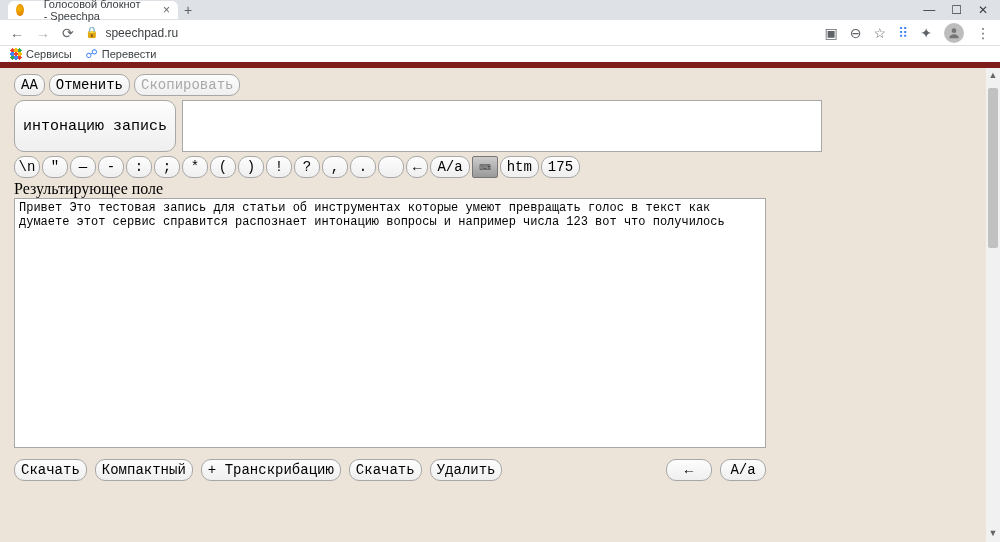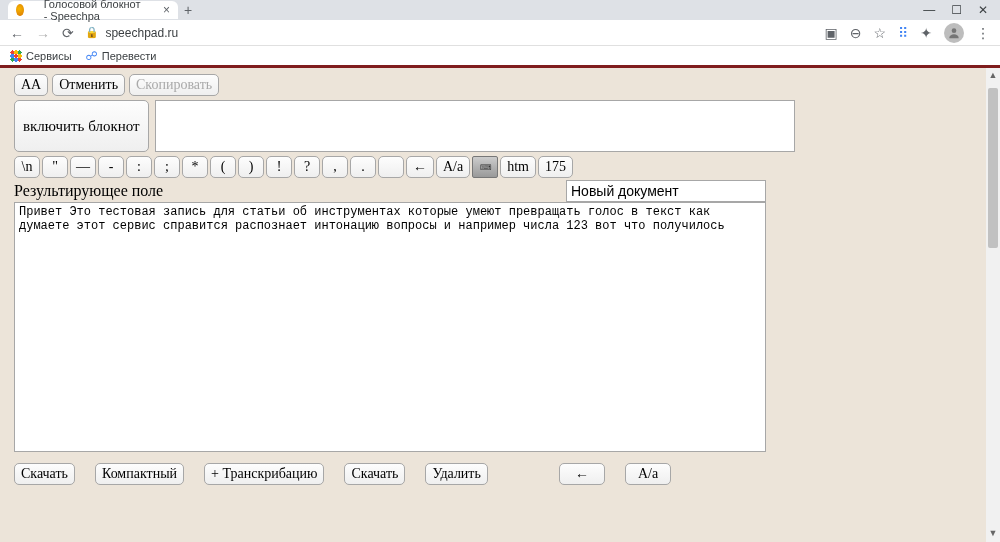--- a/index.html
+++ b/index.html
@@ -31,21 +31,21 @@
   .new-tab { width: 20px; height: 18px; display:flex; align-items:center; justify-content:center; font-size:14px; color:#5f6368; }
   .window-controls { margin-left: auto; display:flex; gap:16px; font-size:12px; color:#3c4043; padding-right:4px;}
   .addr-bar { background:#fff; height: 26px; display:flex; align-items:center; padding: 0 10px; gap: 12px; border-bottom: 1px solid #e0e0e0;}
   .nav-arrow { color:#5f6368; font-size:14px; }
   .nav-arrow.dis { color:#b0b0b0; }
   .reload { font-size: 14px; color:#5f6368;}
   .url-box { display:flex; align-items:center; gap:6px; font-size:12px; color:#3c4043;}
   .lock { font-size:11px; }
   .addr-right { margin-left:auto; display:flex; align-items:center; gap:12px; color:#5f6368; font-size:14px;}
   .avatar { width:20px; height:20px; border-radius:50%; background:#bdbdbd; display:flex; align-items:center; justify-content:center;}
-  .bookmarks { background:#fff; height: 22px; display:flex; align-items:center; padding: 0 10px; gap:14px; font-size:11px; color:#3c4043; border-bottom:3px solid #7f1d1d;}
+  .bookmarks { background:#fff; height: 22px; display:flex; align-items:center; padding: 0 10px; gap:14px; font-size:11px; color:#3c4043; border-bottom:6px solid #7f1d1d;}
   .bk-item { display:flex; align-items:center; gap:4px;}
   .apps-icon { display:inline-block; width:12px; height:12px; background:
     radial-gradient(circle at 20% 20%, #ea4335 0 2px, transparent 2px),
     radial-gradient(circle at 50% 20%, #fbbc05 0 2px, transparent 2px),
     radial-gradient(circle at 80% 20%, #34a853 0 2px, transparent 2px),
     radial-gradient(circle at 20% 50%, #4285f4 0 2px, transparent 2px),
     radial-gradient(circle at 50% 50%, #ea4335 0 2px, transparent 2px),
     radial-gradient(circle at 80% 50%, #fbbc05 0 2px, transparent 2px),
     radial-gradient(circle at 20% 80%, #34a853 0 2px, transparent 2px),
     radial-gradient(circle at 50% 80%, #4285f4 0 2px, transparent 2px),
@@ -54,24 +54,24 @@
   
   .page { background:#ece4d9; height: calc(542px - 20px - 26px - 22px); overflow-y:auto; padding: 6px 14px; position:relative;}
   .scrollbar { position:absolute; right:0; top:0; width:14px; height:100%; background:#f1f1f1;}
   .scroll-thumb { position:absolute; right:2px; top:20px; width:10px; height:160px; background:#c1c1c1; border-radius:2px;}
   .scroll-up, .scroll-down { position:absolute; right:2px; width:10px; height:12px; font-size:9px; text-align:center; color:#666;}
   .scroll-up { top:2px;} .scroll-down{ bottom:2px;}
   .row { display:flex; gap:4px; align-items:flex-start;}
   .btn {
     background: linear-gradient(#fdfdfd, #efefef);
     border: 1px solid #a7a7a7;
-    border-radius: 5px;
+    border-radius: 10px;
     padding: 2px 6px;
     font-size: 14px;
-    font-family: Liberation Serif, serif;
+    font-family: Liberation Mono, monospace;
     color: #000;
     cursor: pointer;
     white-space: nowrap;
   }
   .btn.disabled { color:#a9a9a9; }
   .btn.big { padding: 14px 8px; font-size:15px; }
   .upper-area { display:flex; gap:6px; margin-top:4px; align-items:stretch;}
   textarea.interim { width: 640px; height:52px; border:1px solid #a7a7a7; background:#fff; resize:none; font-family: Arial; font-size:13px;}
   .sym-row { display:flex; gap:2px; margin-top:4px; align-items:center; flex-wrap:nowrap;}
   .sym { width:26px; height:22px; text-align:center; padding:2px 0;}
@@ -91,21 +91,21 @@
     width: 752px;
     height: 250px;
     border:1px solid #a7a7a7;
     background:#fff;
     font-family: "Courier New", monospace;
     font-size: 12px;
     padding: 2px 4px;
     resize:none;
     line-height:1.2;
   }
-  .bottom-row { display:flex; gap:20px; margin-top:8px; width:657px;}
+  .bottom-row { display:flex; gap:8px; margin-top:8px; width:752px;}
   .spacer { flex:1;}
 </style>
 </head>
 <body>
 
 <div class="chrome-top">
   <div class="tab">
     <span class="favicon"></span>
     <span>Голосовой блокнот - Speechpa</span>
     <span class="close">×</span>
@@ -155,21 +155,21 @@
 
 <div class="page">
 
   <div class="row">
     <button class="btn">AA</button>
     <button class="btn">Отменить</button>
     <button class="btn disabled">Скопировать</button>
   </div>
 
   <div class="upper-area">
-    <button class="btn big">включить блокнот</button>
+    <button class="btn big">интонацию запись</button>
     <textarea class="interim" style=""></textarea>
   </div>
 
   <div class="sym-row">
     <button class="btn sym">\n</button>
     <button class="btn sym">"</button>
     <button class="btn sym">—</button>
     <button class="btn sym">-</button>
     <button class="btn sym">:</button>
     <button class="btn sym">;</button>
@@ -183,21 +183,20 @@
     <button class="btn sym"></button>
     <button class="btn sym wide">←</button>
     <button class="btn sym wide">A/a</button>
     <span class="kbd-icon">⌨</span>
     <button class="btn sym wide">htm</button>
     <button class="btn sym wide">175</button>
   </div>
 
   <div class="result-row" style="width:752px;gap:15px;">
     <span class="result-label">Результирующее поле</span>
-    <input class="docname" value="Новый документ" style="">
   </div>
 
   <textarea class="main" style="">Привет Это тестовая запись для статьи об инструментах которые умеют превращать голос в текст как думаете этот сервис справится распознает интонацию вопросы и например числа 123 вот что получилось</textarea>
 
   <div class="bottom-row">
     <button class="btn">Скачать</button>
     <button class="btn">Компактный</button>
     <button class="btn">+ Транскрибацию</button>
     <button class="btn">Скачать</button>
     <button class="btn">Удалить</button>

